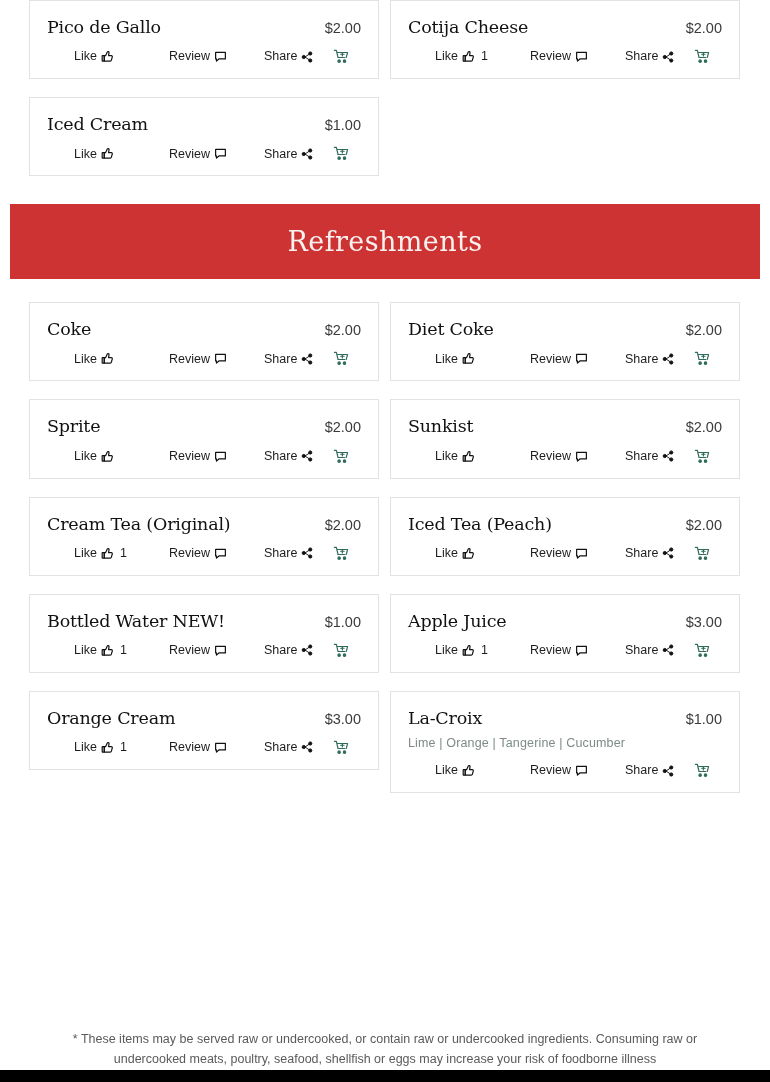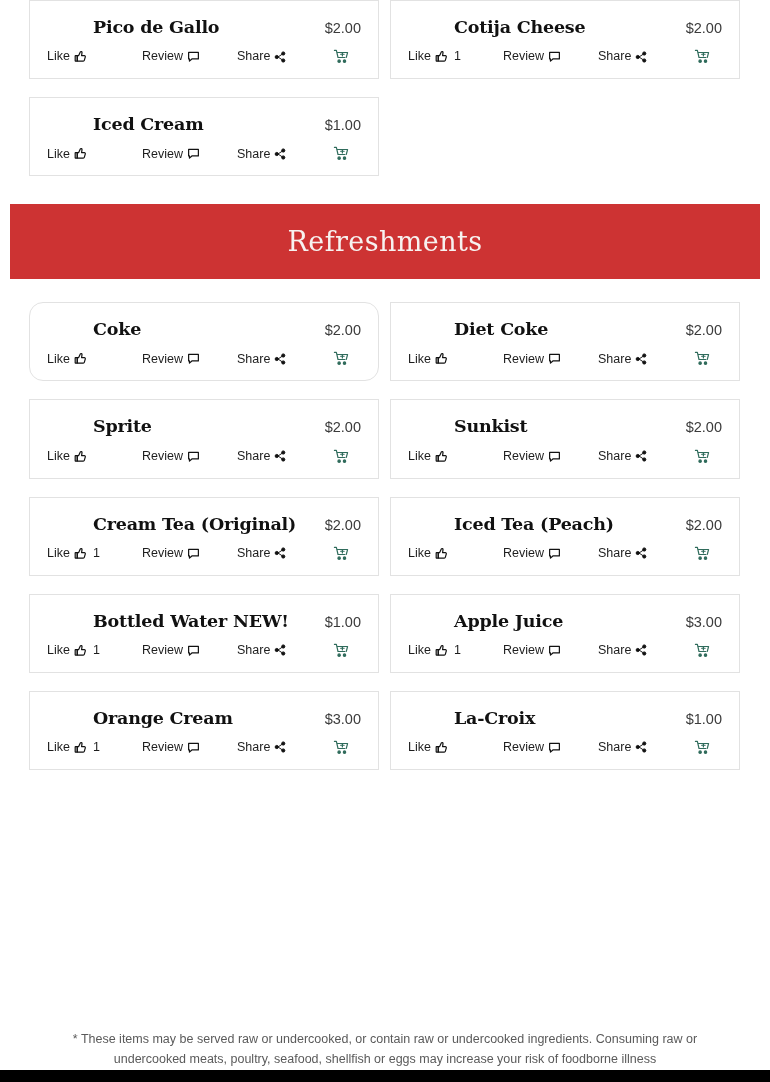--- a/index.html
+++ b/index.html
@@ -41,26 +41,25 @@
   }
 
   .card-top {
     display: flex;
     align-items: baseline;
     justify-content: space-between;
   }
 
   .item-name {
     font-family: "DejaVu Serif", "Liberation Serif", serif;
-    font-weight: 700;
+    font-weight: 400;
     font-size: 17.5px;
     line-height: 1.15;
     color: #111111;
     letter-spacing: -0.2px;
-    margin-left: 46px;
   }
 
   .item-price {
     font-family: "Liberation Sans", sans-serif;
     font-size: 14.5px;
     color: #3b3b3b;
     white-space: nowrap;
     padding-left: 10px;
   }
 
@@ -82,21 +81,21 @@
   }
 
   .action {
     display: flex;
     align-items: center;
     gap: 4px;
     cursor: pointer;
     white-space: nowrap;
   }
 
-  .act-like   { width: 95px; }
+  .act-like   { width: 95px; margin-left: 27px; }
   .act-review { width: 95px; }
   .act-share  { flex: 1 1 auto; }
 
   .action .label { line-height: 1; }
   .action .count { line-height: 1; margin-left: 2px; }
 
   .ic { display: inline-block; line-height: 0; }
   .ic svg { display: block; }
 
   .cart-btn {
@@ -290,21 +289,21 @@
         </div>
       </div>
     </div>
 
   <div class="section-banner" id="refreshments-banner" style="background: rgb(205, 51, 51); color: rgb(247, 242, 240);">
     <span>Refreshments</span>
   </div>
 
   <div class="menu-grid" id="ref-grid">
       <div class="card-slot">
-        <div class="card" style="border-color: rgb(226, 226, 226); border-radius: 14px;">
+        <div class="card" style="border-color: rgb(226, 226, 226);">
           <div class="card-top">
             <div class="item-name">Coke</div>
             <div class="item-price">$2.00</div>
           </div>
           <div class="actions">
             <div class="action act-like">
               <span class="label">Like</span>
               <span class="ic">
                 <svg width="13" height="13" viewBox="0 0 24 24" fill="none" stroke="#111" stroke-width="2.2" stroke-linejoin="round">
                   <path d="M6 10.5h2.4l3.2-6.6c.9-1.8 3.5-1 3.2 1L14 10.5h5.2c1.2 0 2 1.1 1.7 2.2l-1.9 6.5c-.2.8-1 1.3-1.8 1.3H6z"></path>
@@ -722,20 +721,21 @@
                 </svg></span></div>
           </div>
         </div>
       </div>
       <div class="card-slot">
         <div class="card" style="border-color: rgb(226, 226, 226);">
           <div class="card-top">
             <div class="item-name">La-Croix</div>
             <div class="item-price">$1.00</div>
           </div>
+          <div class="item-desc">Lime | Orange | Tangerine | Cucumber</div>
           <div class="actions">
             <div class="action act-like">
               <span class="label">Like</span>
               <span class="ic">
                 <svg width="13" height="13" viewBox="0 0 24 24" fill="none" stroke="#111" stroke-width="2.2" stroke-linejoin="round">
                   <path d="M6 10.5h2.4l3.2-6.6c.9-1.8 3.5-1 3.2 1L14 10.5h5.2c1.2 0 2 1.1 1.7 2.2l-1.9 6.5c-.2.8-1 1.3-1.8 1.3H6z"></path>
                   <rect x="2.2" y="10.5" width="3.8" height="10" rx="0.6"></rect>
                 </svg>
               </span>
             </div>

